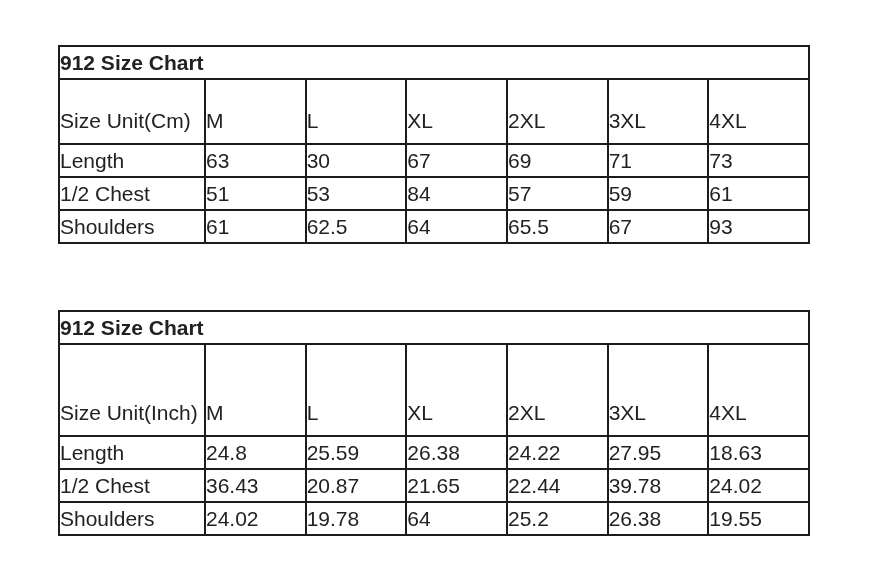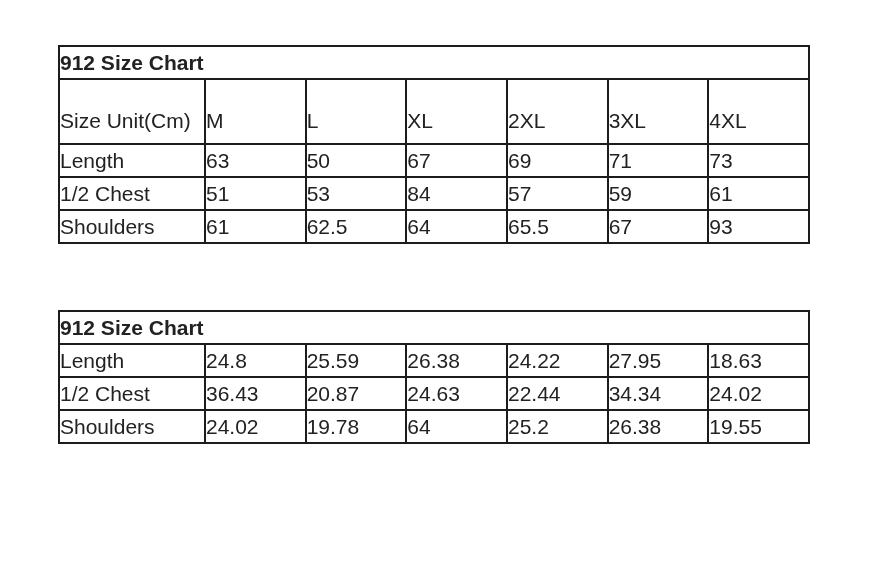--- a/index.html
+++ b/index.html
@@ -80,21 +80,21 @@
         <td>M</td>
         <td>L</td>
         <td>XL</td>
         <td>2XL</td>
         <td>3XL</td>
         <td>4XL</td>
       </tr>
       <tr class="data-row">
         <td>Length</td>
         <td>63</td>
-        <td>50</td>
+        <td>30</td>
         <td>67</td>
         <td>69</td>
         <td>71</td>
         <td>73</td>
       </tr>
       <tr class="data-row">
         <td>1/2 Chest</td>
         <td>51</td>
         <td>53</td>
         <td>84</td>
@@ -123,36 +123,45 @@
         <col>
         <col>
         <col>
         <col>
         <col>
       </colgroup>
     <tbody>
       <tr class="title-row">
         <td colspan="7" class="title-cell">912 Size Chart</td>
       </tr>
+      <tr class="header-row">
+        <td>Size Unit(Inch)</td>
+        <td>M</td>
+        <td>L</td>
+        <td>XL</td>
+        <td>2XL</td>
+        <td>3XL</td>
+        <td>4XL</td>
+      </tr>
       <tr class="data-row">
         <td>Length</td>
         <td>24.8</td>
         <td>25.59</td>
         <td>26.38</td>
         <td>24.22</td>
         <td>27.95</td>
         <td>18.63</td>
       </tr>
       <tr class="data-row">
         <td>1/2 Chest</td>
         <td>36.43</td>
         <td>20.87</td>
-        <td>24.63</td>
+        <td>21.65</td>
         <td>22.44</td>
-        <td>34.34</td>
+        <td>39.78</td>
         <td>24.02</td>
       </tr>
       <tr class="data-row">
         <td>Shoulders</td>
         <td>24.02</td>
         <td>19.78</td>
         <td>64</td>
         <td>25.2</td>
         <td>26.38</td>
         <td>19.55</td>

